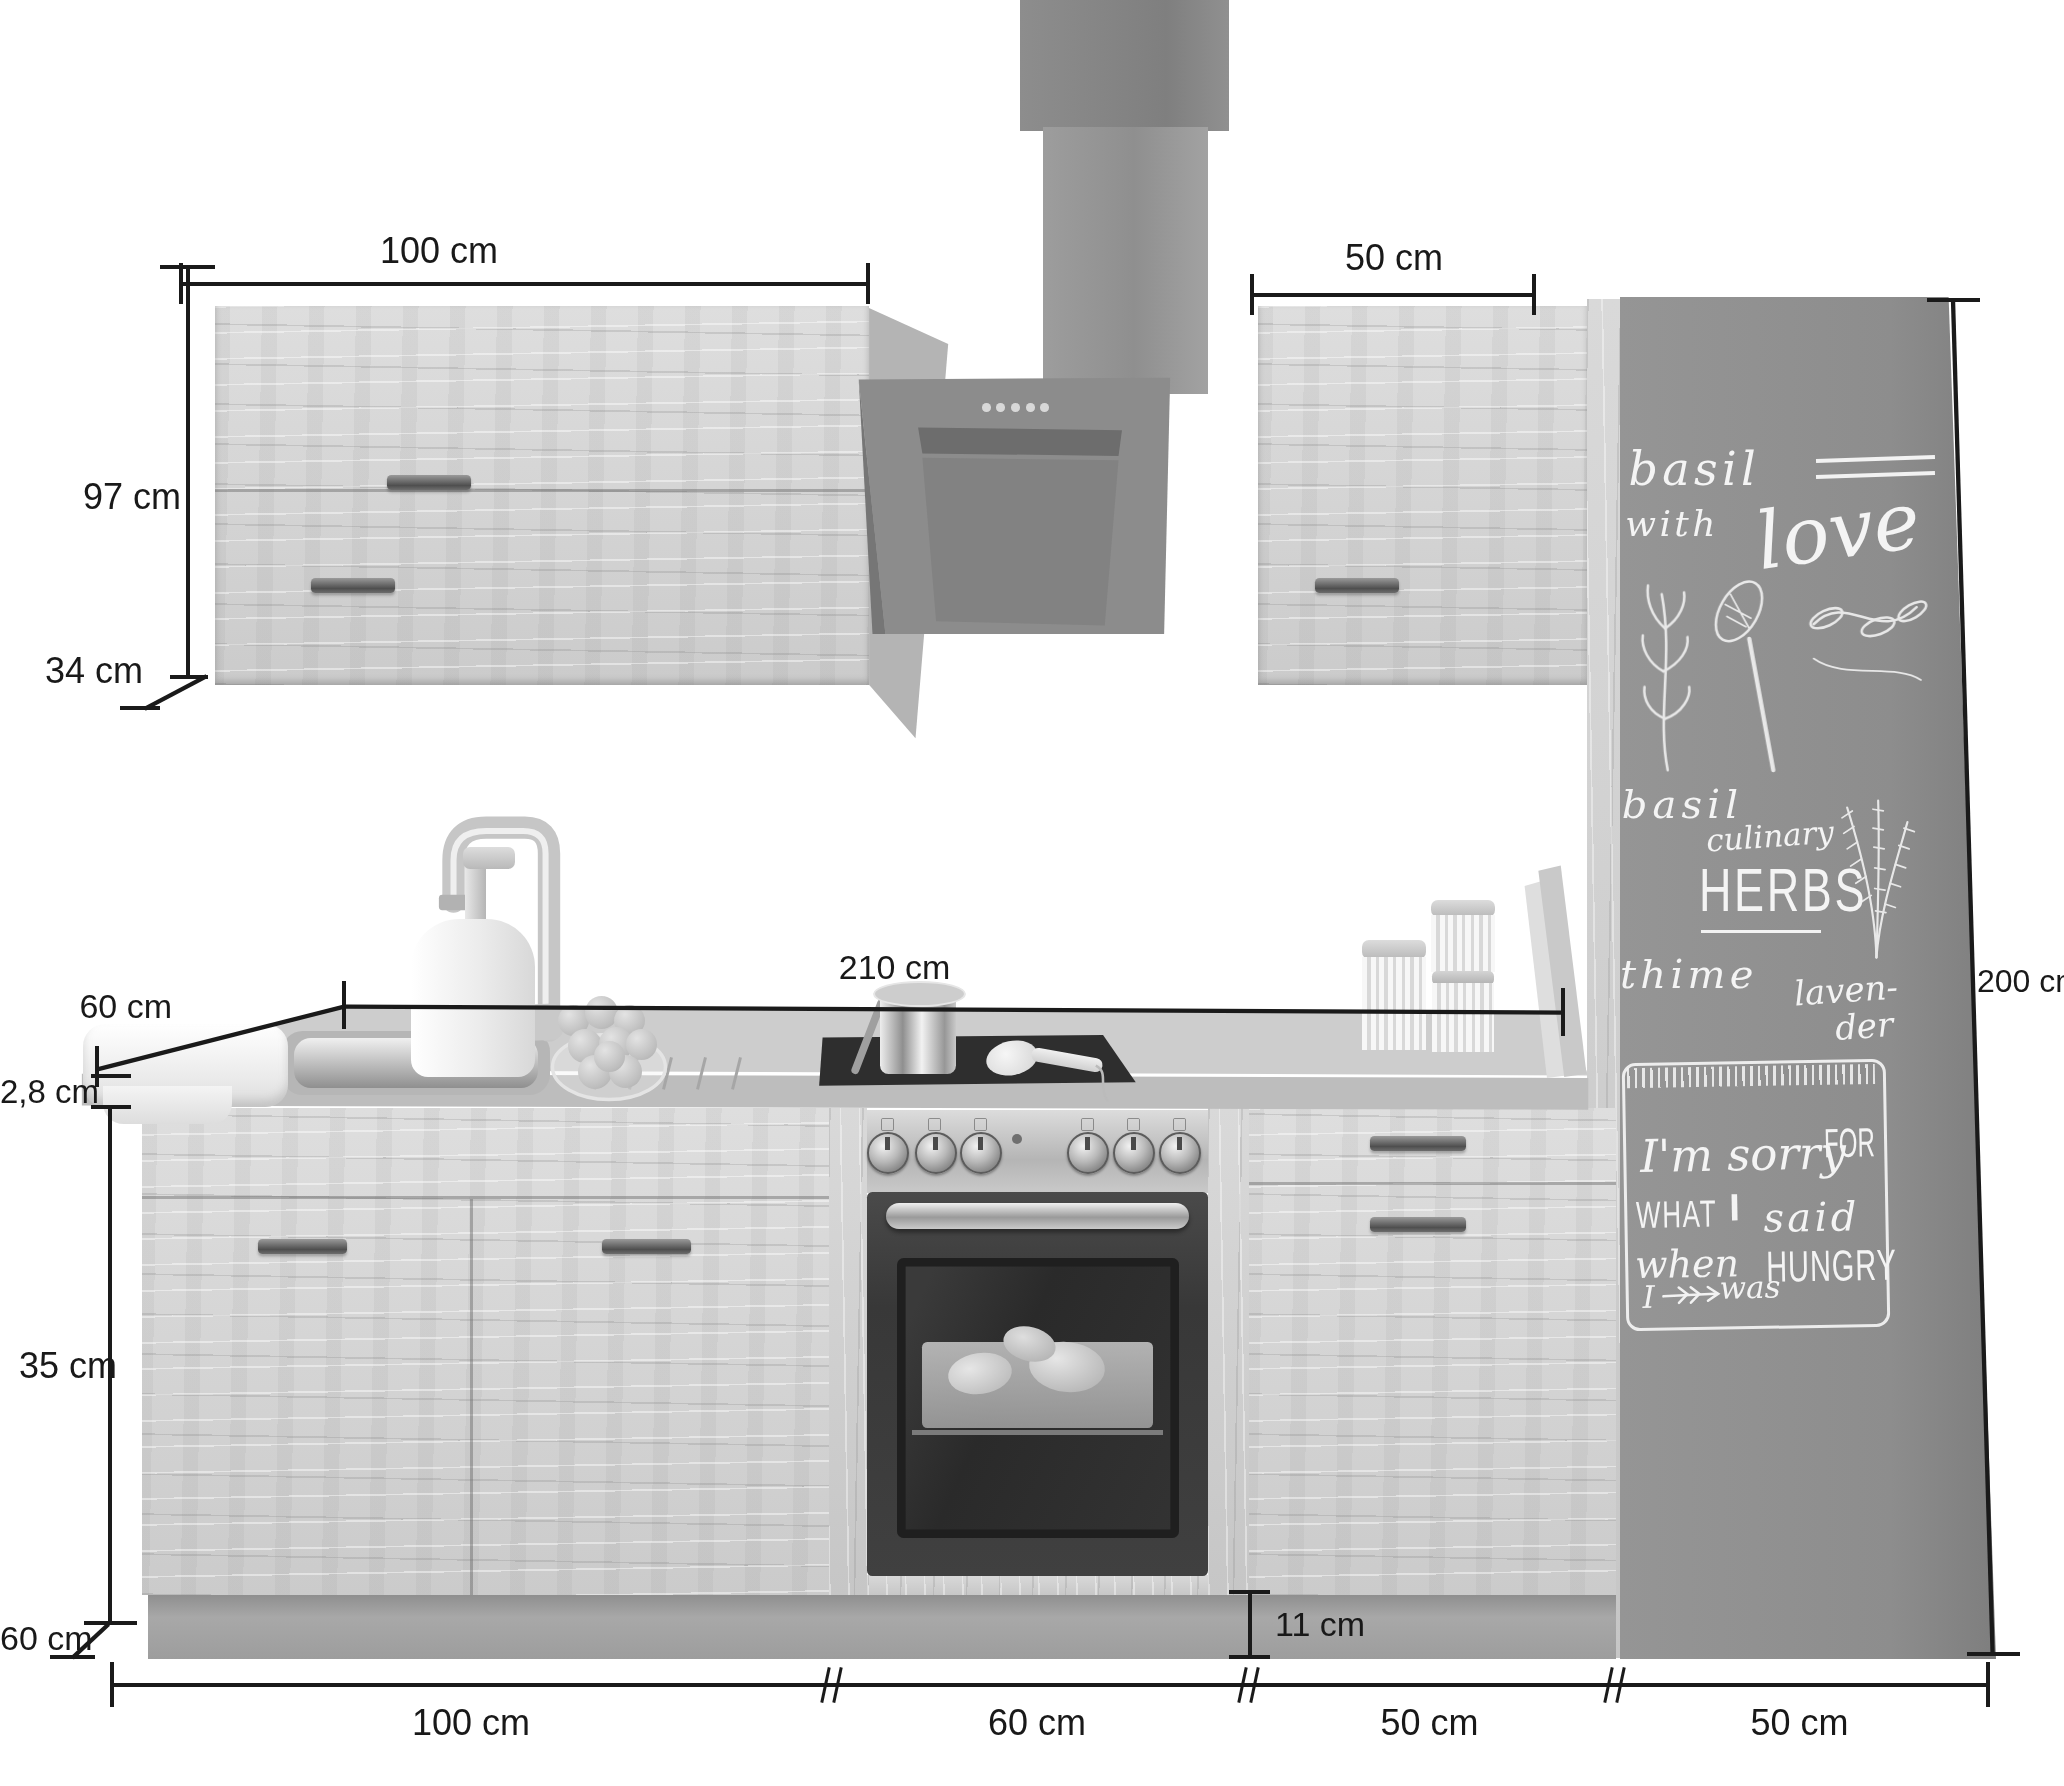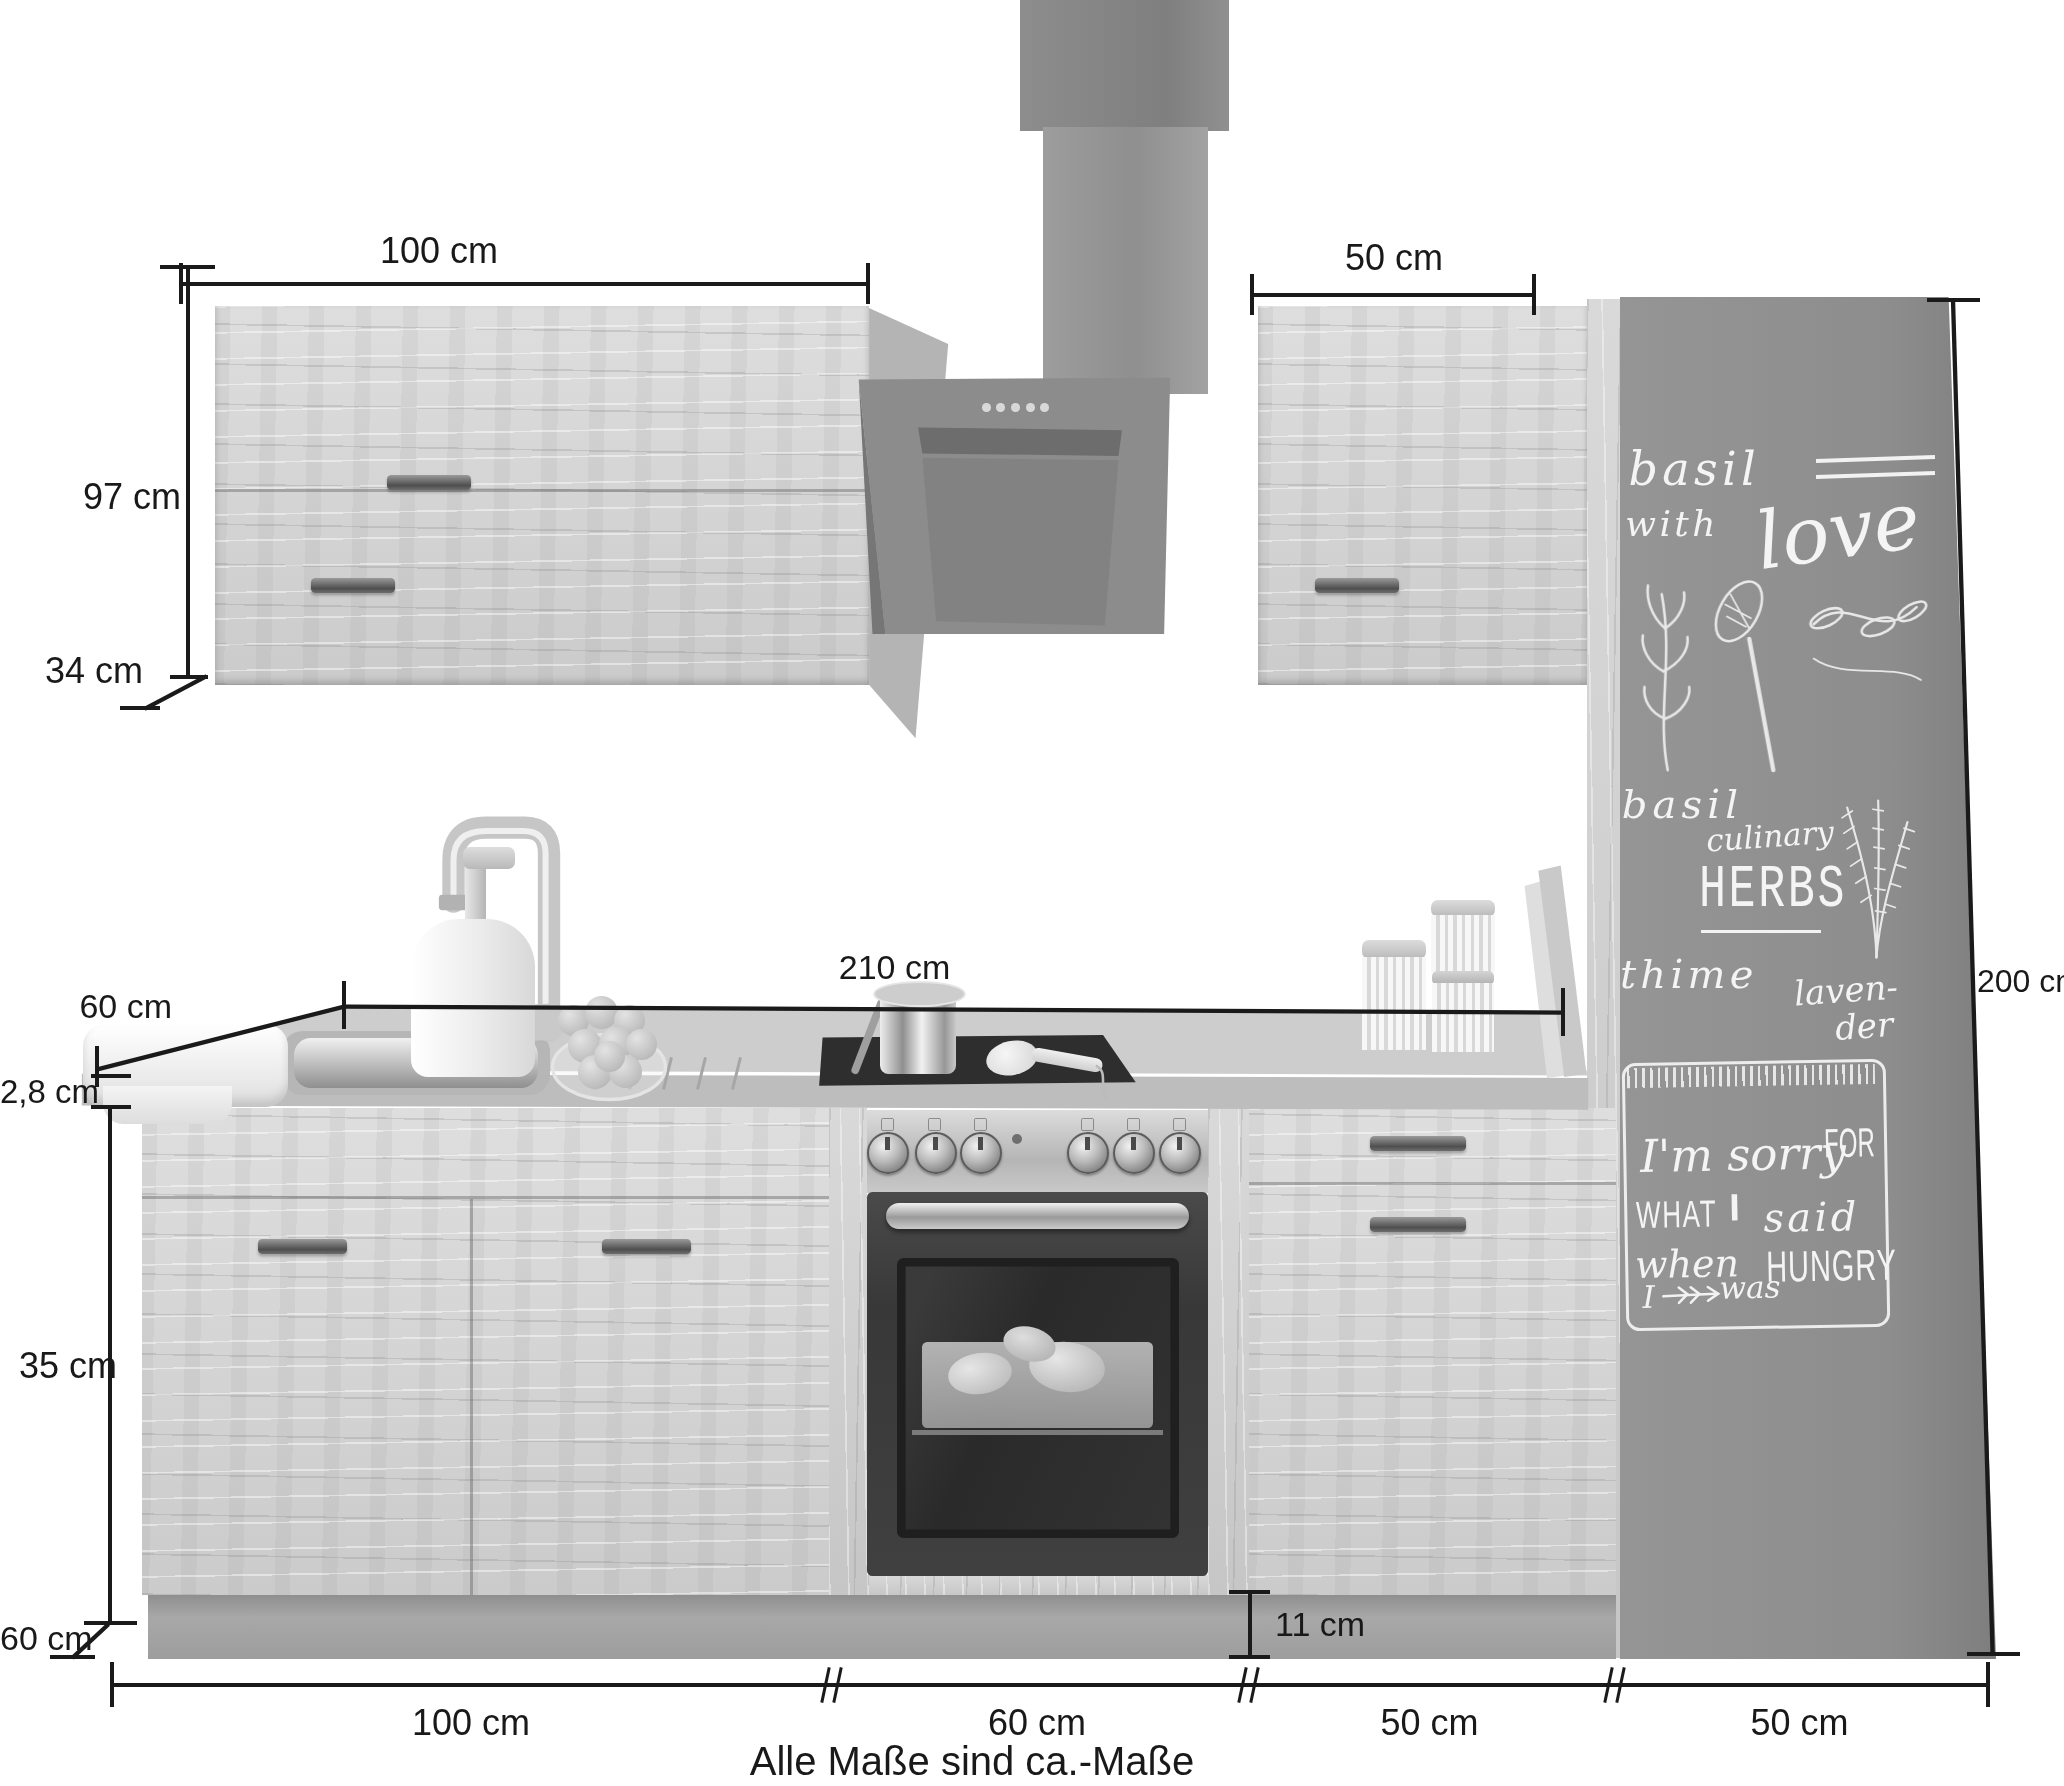--- a/index.html
+++ b/index.html
@@ -81,21 +81,21 @@
         <path d="M225,55 C265,15 300,80 345,35" stroke-width="3"></path>
         <ellipse cx="240" cy="48" rx="20" ry="9" transform="rotate(-25 240 48)"></ellipse>
         <ellipse cx="300" cy="58" rx="20" ry="9" transform="rotate(-20 300 58)"></ellipse>
         <ellipse cx="340" cy="40" rx="18" ry="8" transform="rotate(-30 340 40)"></ellipse>
         <path d="M225,95 C260,120 320,100 350,120" stroke-width="2"></path>
       </g>
     </svg>
 
     <div class="chalk-txt script" style="left:1.7px;top:484px;font-size:40px;letter-spacing:5.2px;">basil</div>
     <div class="chalk-txt script" style="left:86px;top:521px;font-size:31px;transform:rotate(-4deg);">culinary</div>
-    <div class="chalk-txt print" style="left:79px;top:559px;font-family:Liberation Mono, monospace;">
+    <div class="chalk-txt print" style="left:79px;top:559px;">
       <span style="display:inline-block;font-size:45px;letter-spacing:2.6px;transform:scaleY(1.35);transform-origin:top left;">HERBS</span>
     </div>
     <div class="abs" style="left:81px;top:633px;width:120px;height:3.4px;background:#f2f2f2;"></div>
     <svg class="abs" style="left:215px;top:495px;" width="82" height="168" viewBox="0 0 95 195">
       <g stroke="#f2f2f2" stroke-width="2.5" fill="none" stroke-linecap="round" opacity=".9">
         <path d="M48,192 C46,130 30,70 14,18" stroke-dasharray="1 0"></path>
         <path d="M48,192 C50,130 52,70 50,10"></path>
         <path d="M48,192 C52,140 70,85 84,35"></path>
         <path d="M8,30 l12,-8 M10,48 l12,-8 M14,66 l12,-8 M18,86 l12,-8 M24,106 l12,-8 M30,128 l12,-8" stroke-width="2"></path>
         <path d="M44,20 l12,2 M44,42 l12,2 M45,64 l12,2 M46,88 l12,2 M46,112 l12,2 M47,138 l12,2" stroke-width="2"></path>
@@ -335,15 +335,14 @@
   <svg class="abs" style="left:0;top:0;z-index:50;" width="2065" height="1786" viewBox="0 0 2400 2076">
     <g stroke="#1a1a1a" stroke-width="5" fill="none">
       <line x1="400" y1="1170" x2="1817" y2="1177"></line>
       <line x1="113" y1="1243" x2="400" y2="1170"></line>
       <line x1="240" y1="786" x2="168" y2="824"></line>
       <line x1="126" y1="1888" x2="84" y2="1927"></line>
       <line x1="2270" y1="350" x2="2316" y2="1922"></line>
     </g>
   </svg>
 
-  <div class="dim-label" style="left:456px;top:1740px;width:1032px;text-align:center;font-size:40px;">Alle Maße sind ca.-Maße</div>
 </div>
 
 
 </body></html>

